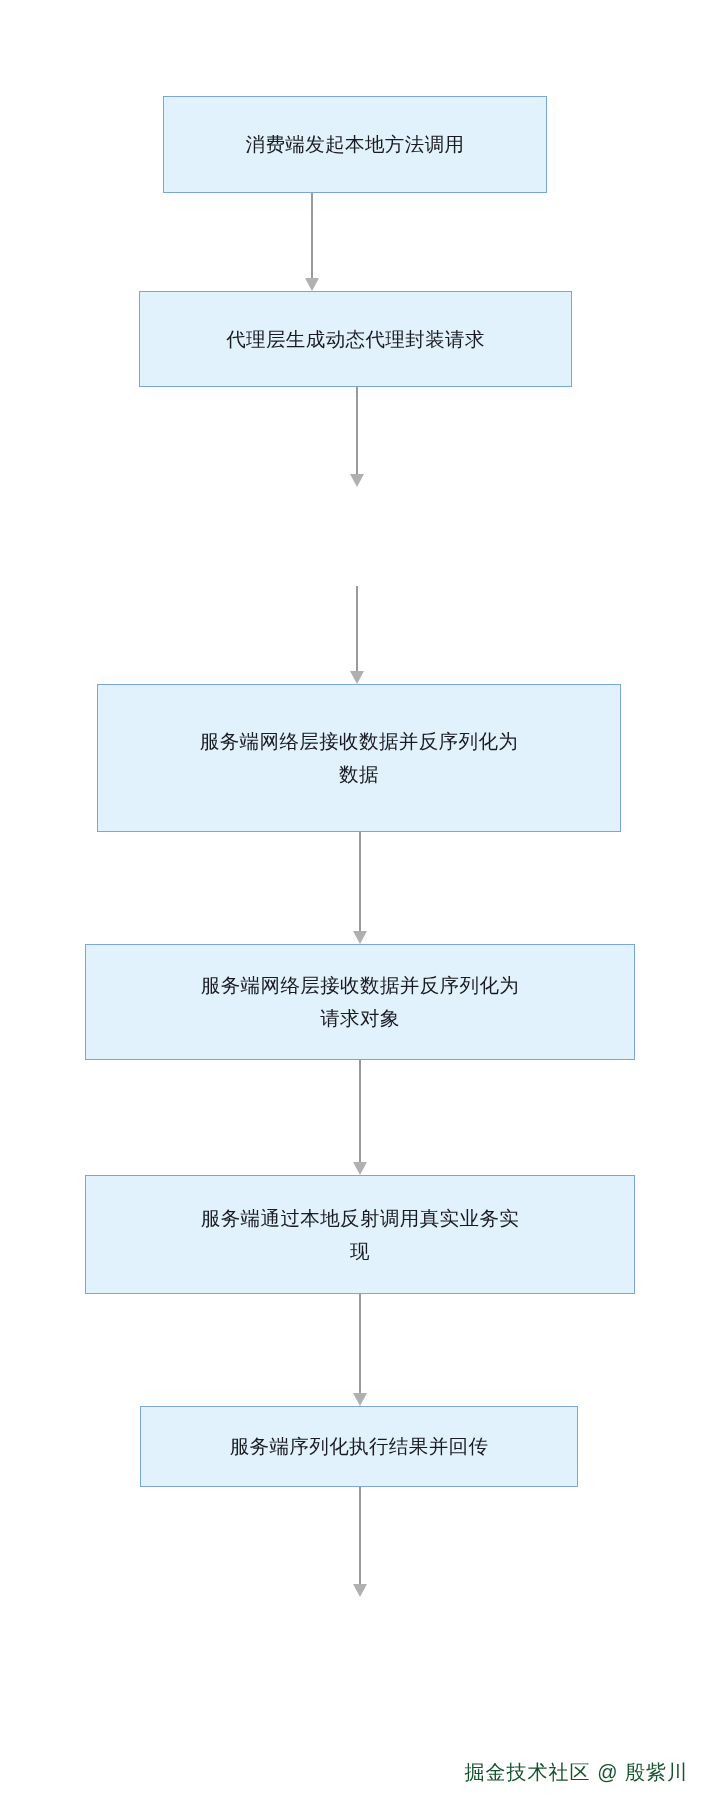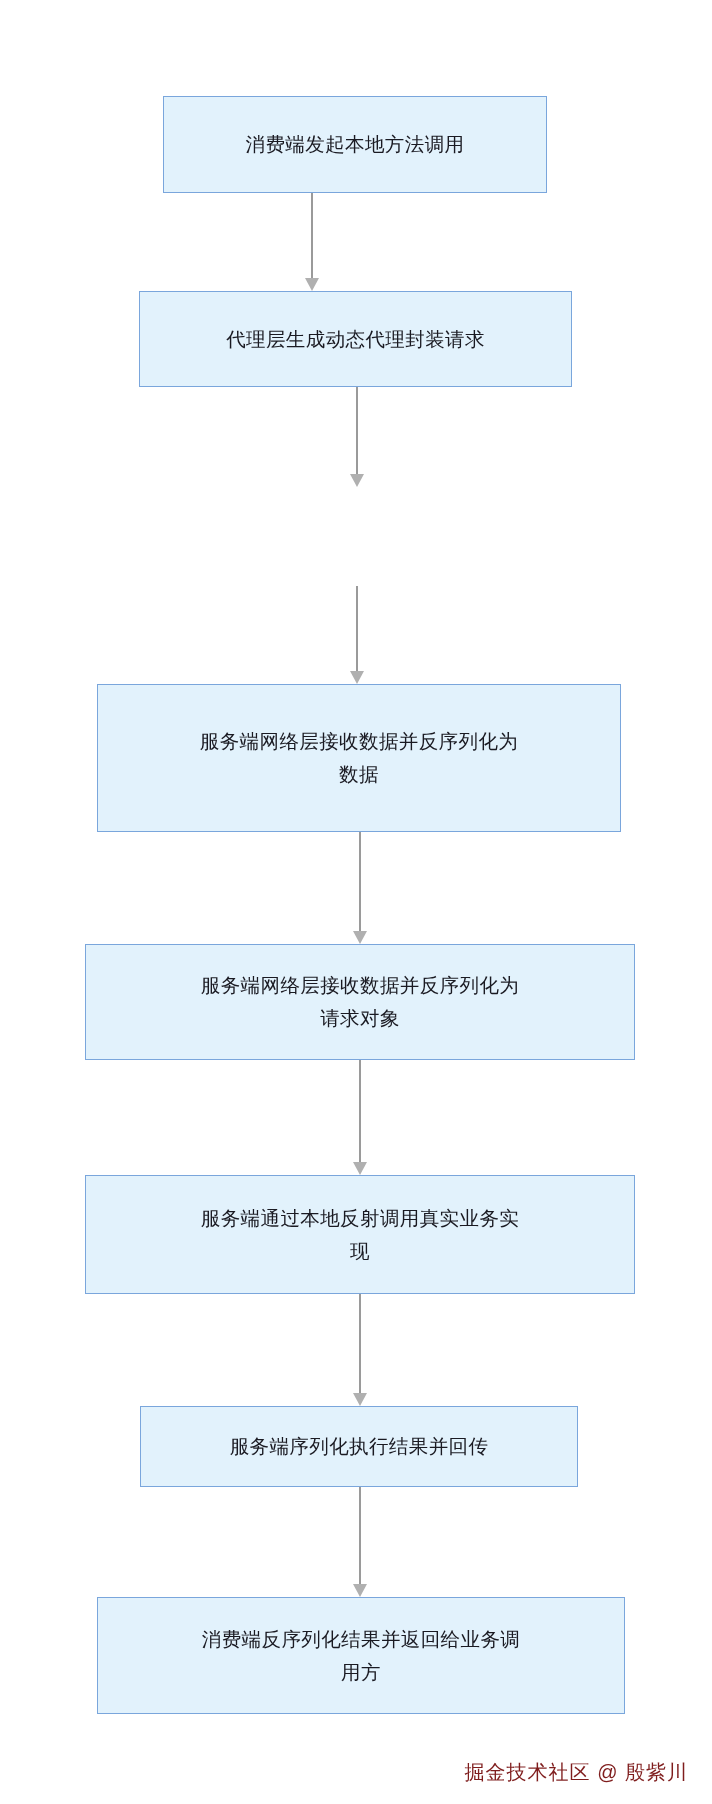--- a/index.html
+++ b/index.html
@@ -67,21 +67,21 @@
     width: 0;
     height: 0;
     border-left: 7px solid transparent;
     border-right: 7px solid transparent;
     border-top: 13px solid transparent;
   }
   #watermark {
     position: absolute;
     right: 24px;
     bottom: 18px;
-    color: #7f1d1d;
+    color: #14532d;
     font-size: 20px;
     letter-spacing: 1px;
     white-space: nowrap;
   }
 </style>
 </head>
 <body>
 
 <div id="flow-canvas">
 
@@ -98,24 +98,20 @@
   <div class="node" style="left: 85px; top: 944px; width: 550px; height: 116px;">
     <span class="node-label">服务端网络层接收数据并反序列化为
 请求对象</span>
   </div>
   <div class="node" style="left: 140px; top: 1406px; width: 438px; height: 81px;">
     <span class="node-label">服务端序列化执行结果并回传</span>
   </div>
   <div class="node" style="left: 85px; top: 1175px; width: 550px; height: 119px;">
     <span class="node-label">服务端通过本地反射调用真实业务实
 现</span>
-  </div>
-  <div class="node" style="left: 97px; top: 1597px; width: 528px; height: 117px;">
-    <span class="node-label">消费端反序列化结果并返回给业务调
-用方</span>
   </div>
 
   <div class="edge" style="left: 311px; top: 193px; height: 98px; width: 1.6px;">
     <div class="edge-line" style="height: 86px;"></div>
     <div class="edge-head" style="top: 85px;"></div>
   </div>
   <div class="edge" style="left: 356px; top: 387px; height: 100px; width: 1.6px;">
     <div class="edge-line" style="height: 88px;"></div>
     <div class="edge-head" style="top: 87px;"></div>
   </div>

